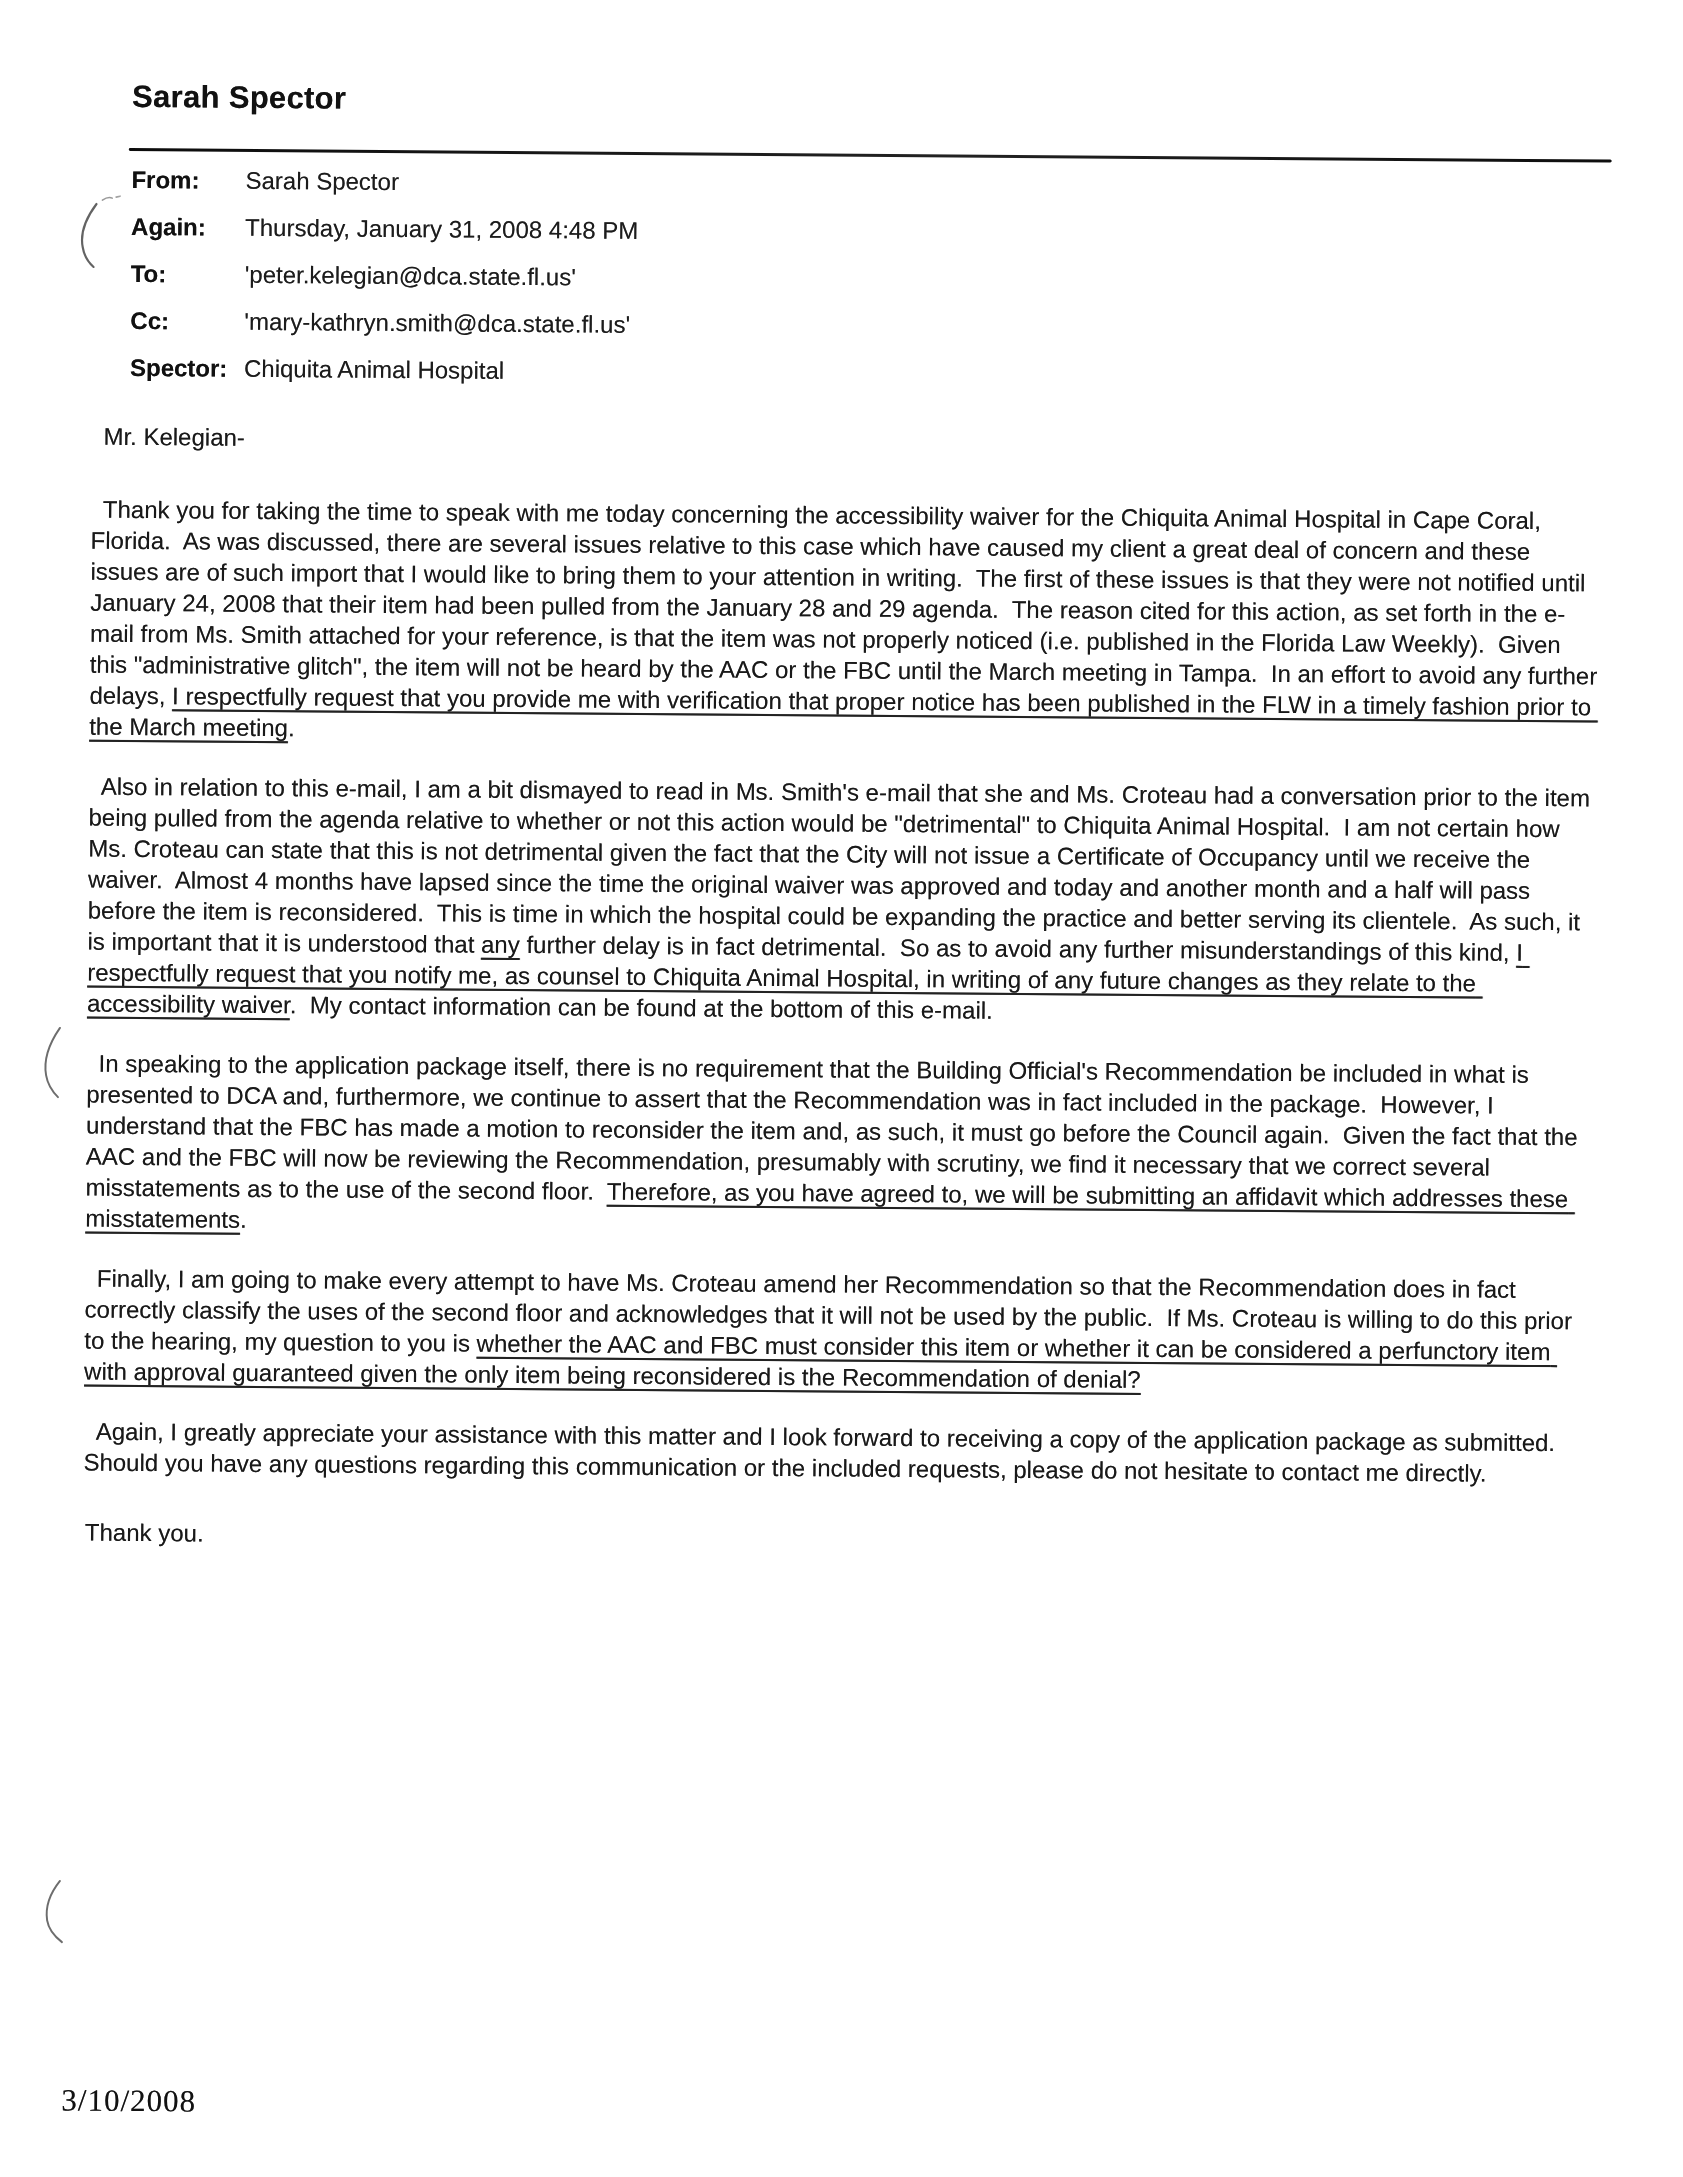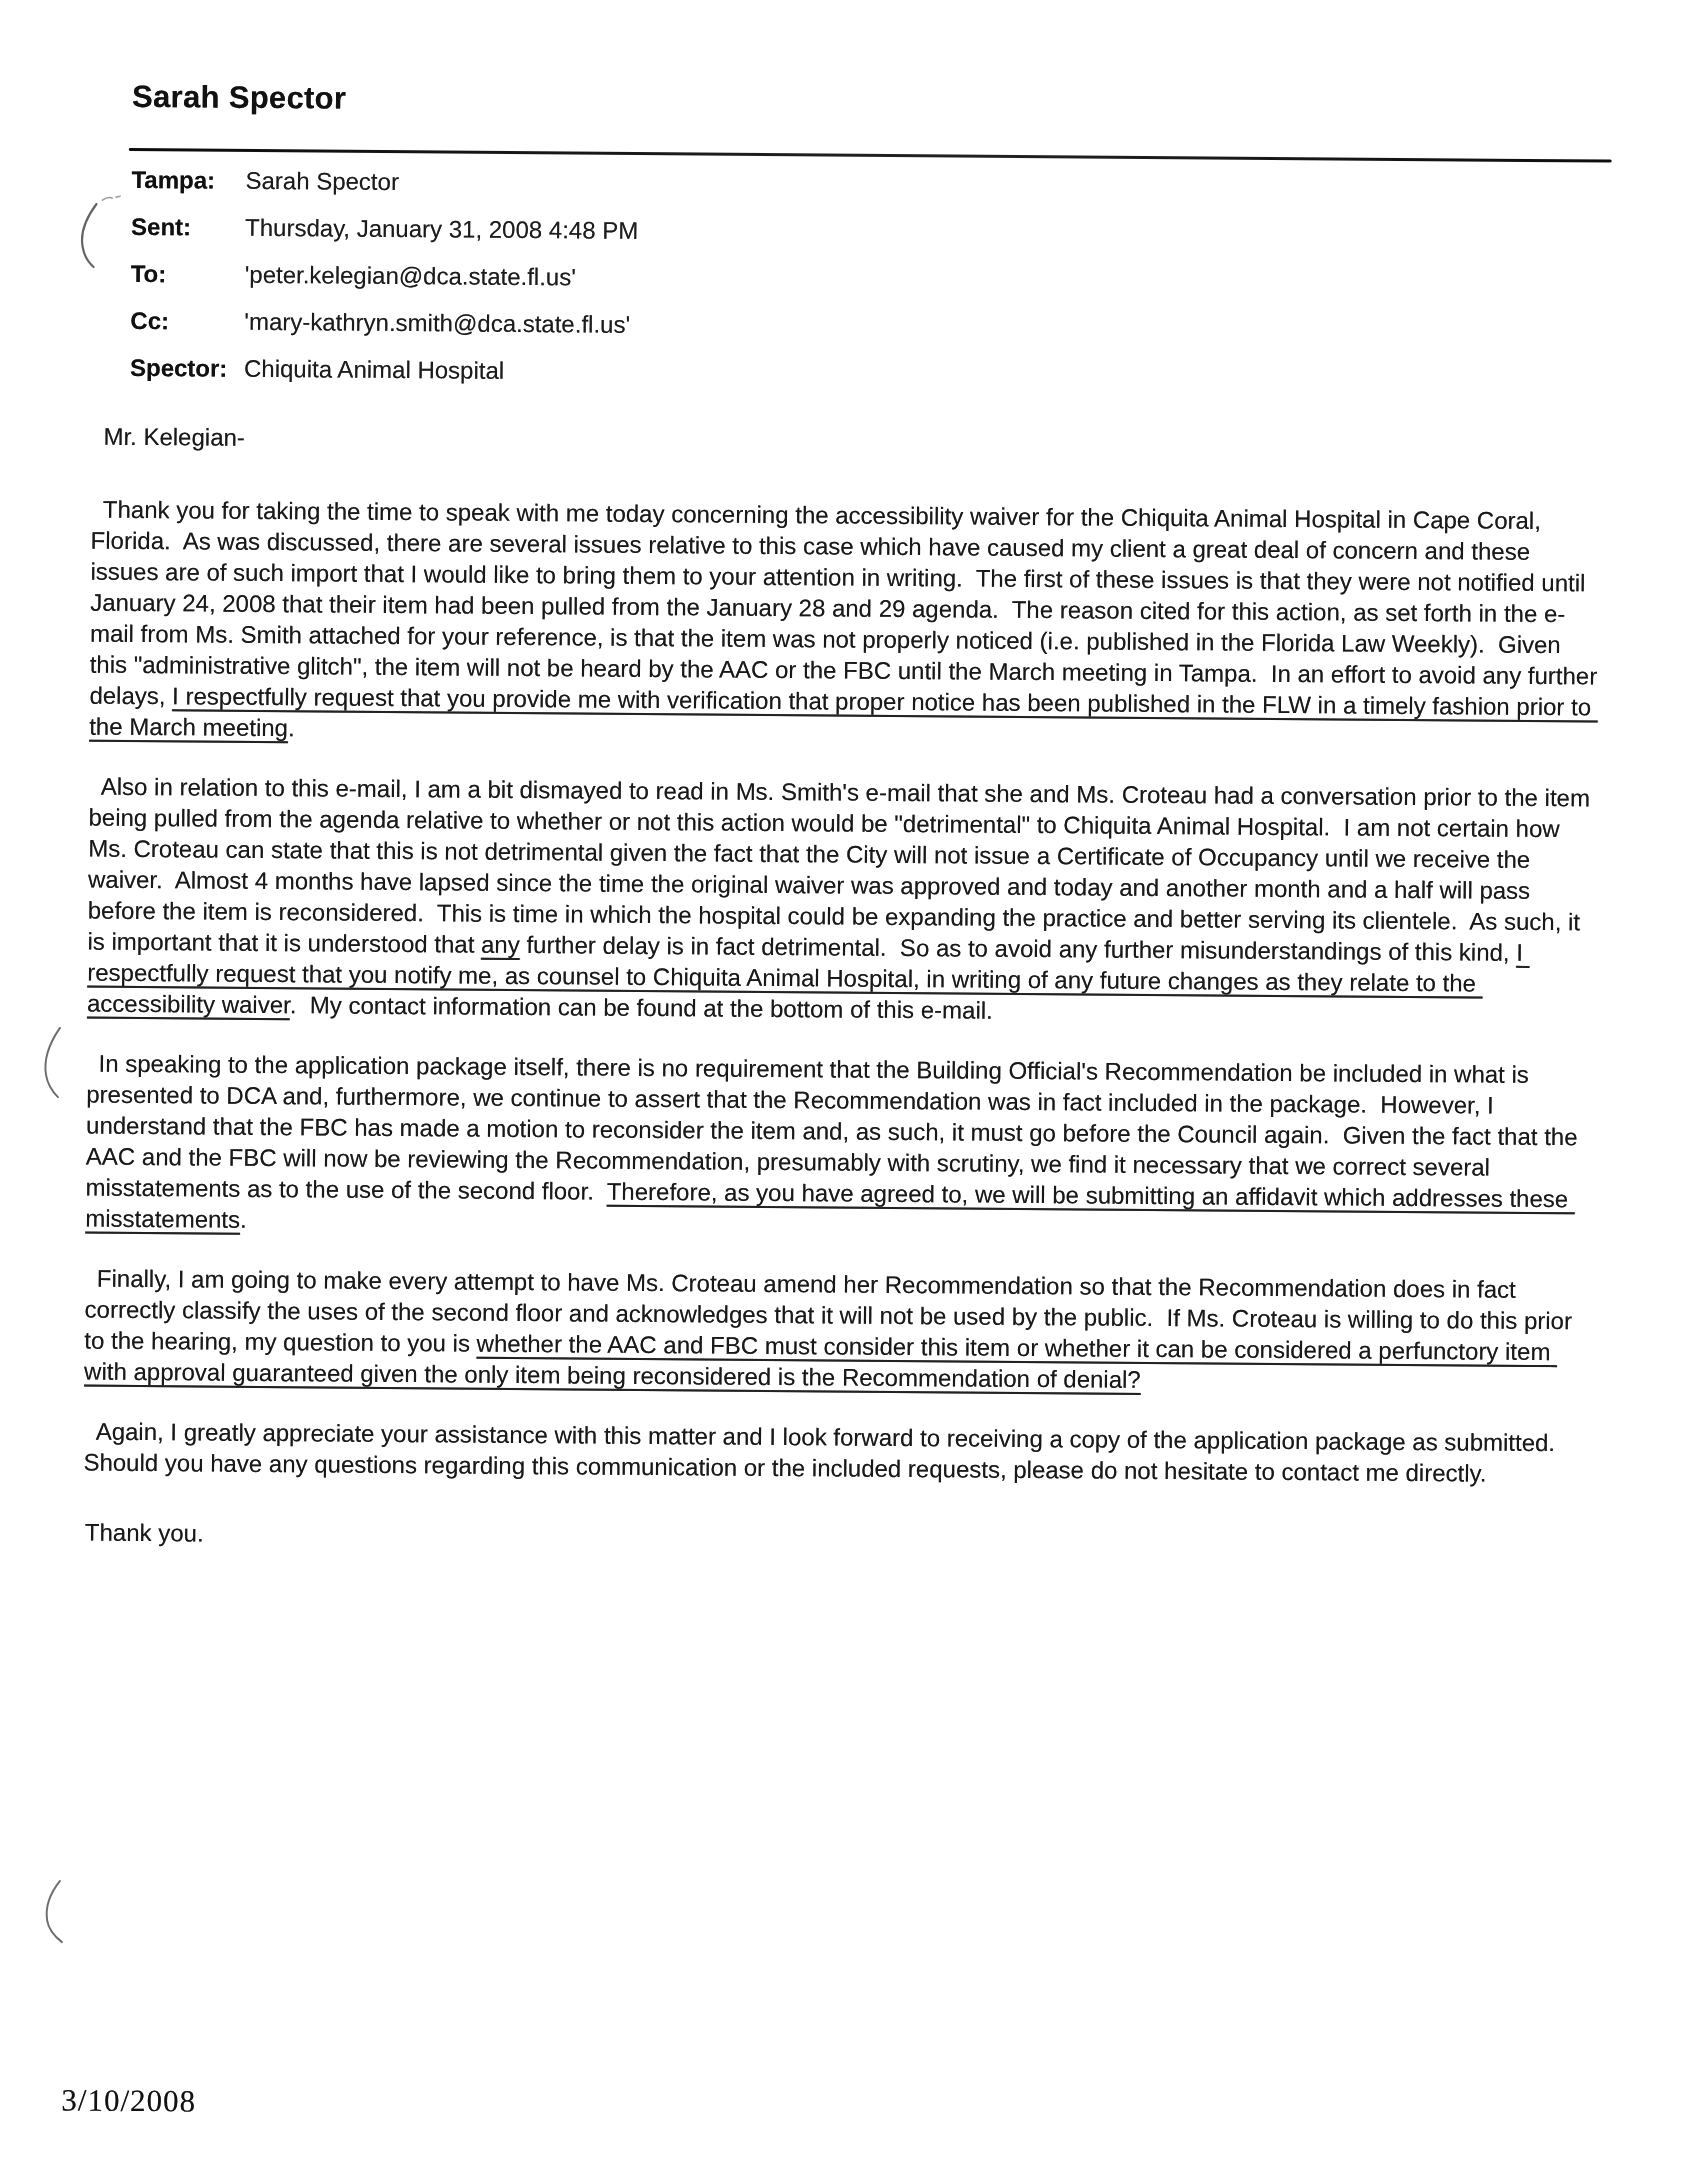--- a/index.html
+++ b/index.html
@@ -93,25 +93,25 @@
 <body>
 
 <div class="page">
   <div class="scan-tilt">
 
     <div class="doc-title">Sarah Spector</div>
     <div class="title-rule"></div>
 
     <div class="hdr">
       <div class="hdr-row">
-        <span class="hdr-label">Tampa:</span>
+        <span class="hdr-label">From:</span>
         <span class="hdr-value">Sarah Spector</span>
       </div>
       <div class="hdr-row">
-        <span class="hdr-label">Sent:</span>
+        <span class="hdr-label">Again:</span>
         <span class="hdr-value">Thursday, January 31, 2008 4:48 PM</span>
       </div>
       <div class="hdr-row">
         <span class="hdr-label">To:</span>
         <span class="hdr-value">'peter.kelegian@dca.state.fl.us'</span>
       </div>
       <div class="hdr-row">
         <span class="hdr-label">Cc:</span>
         <span class="hdr-value">'mary-kathryn.smith@dca.state.fl.us'</span>
       </div>

